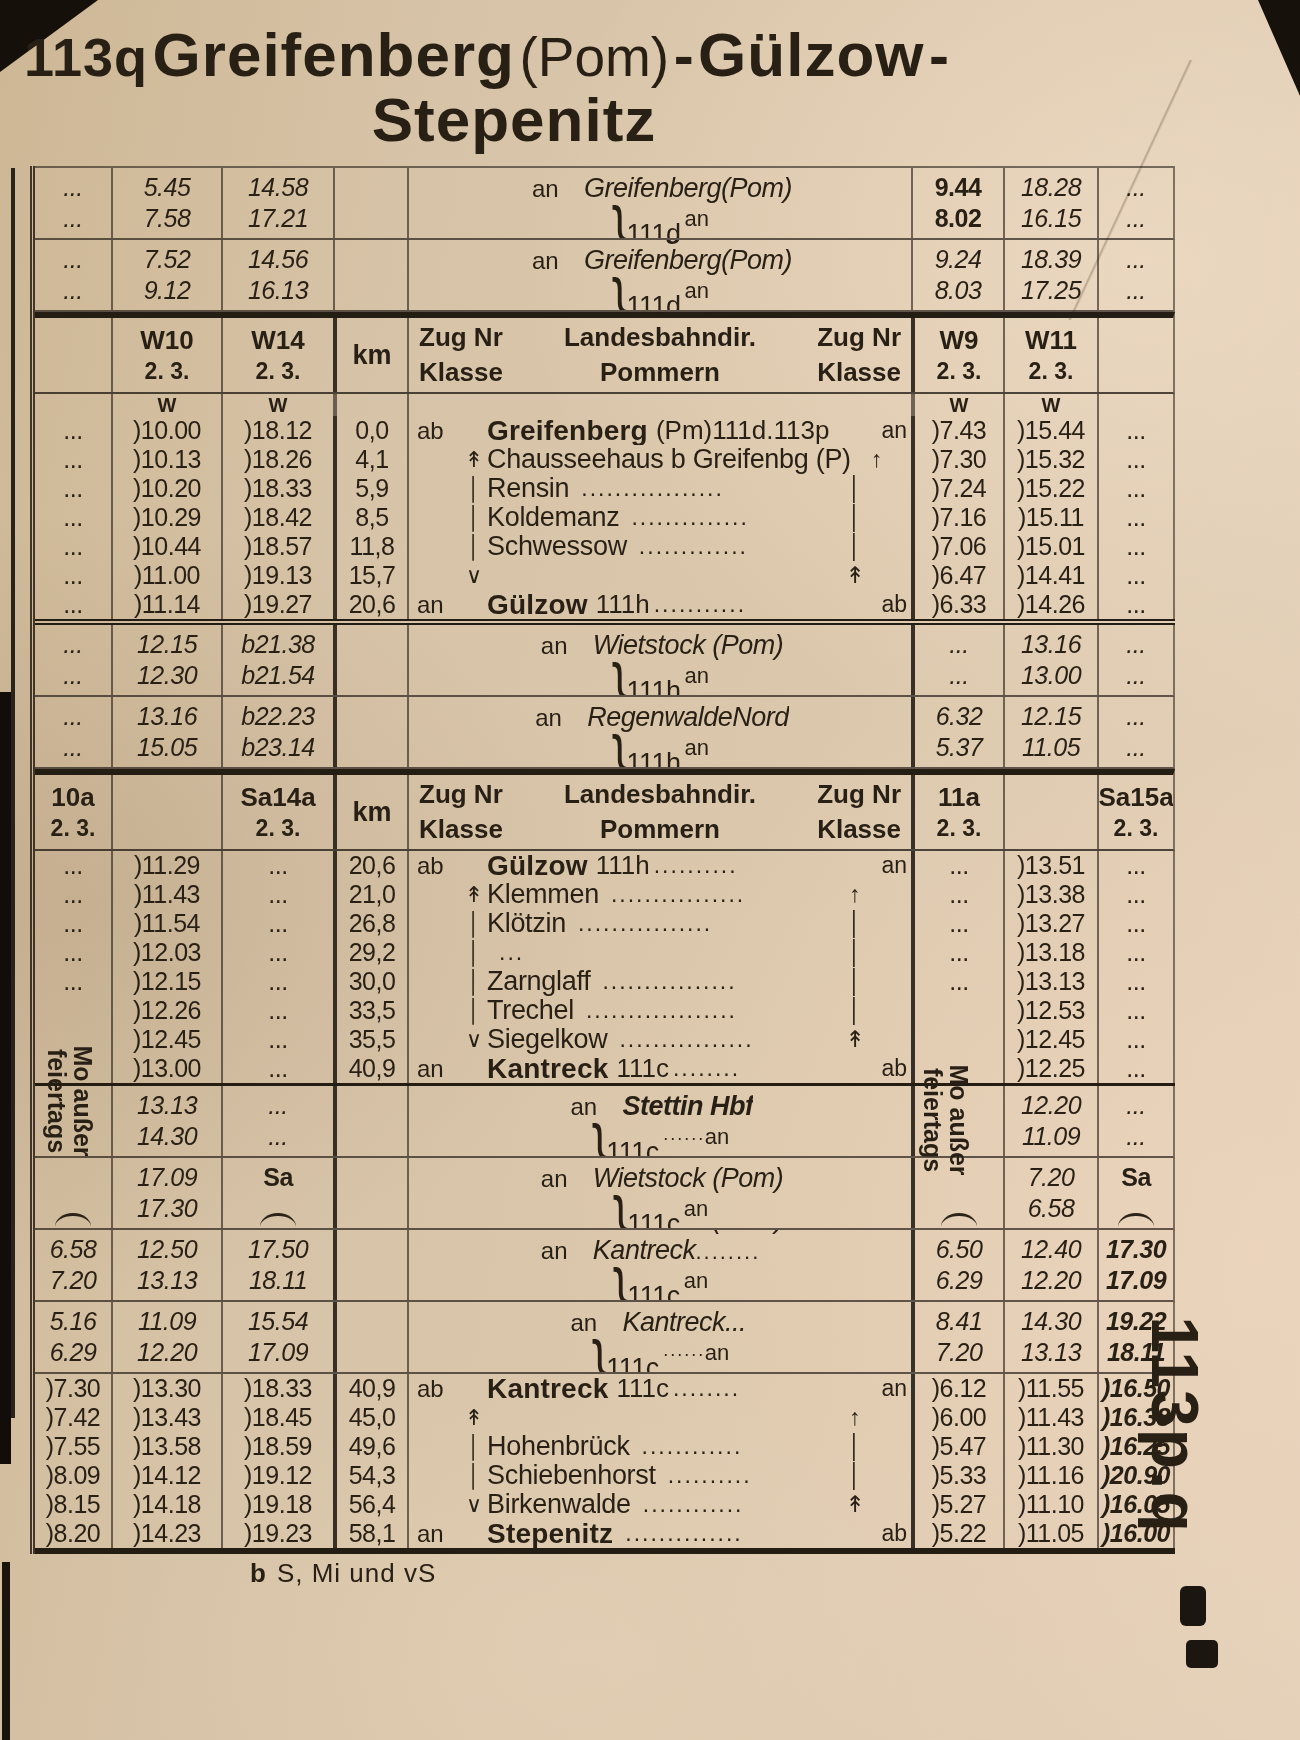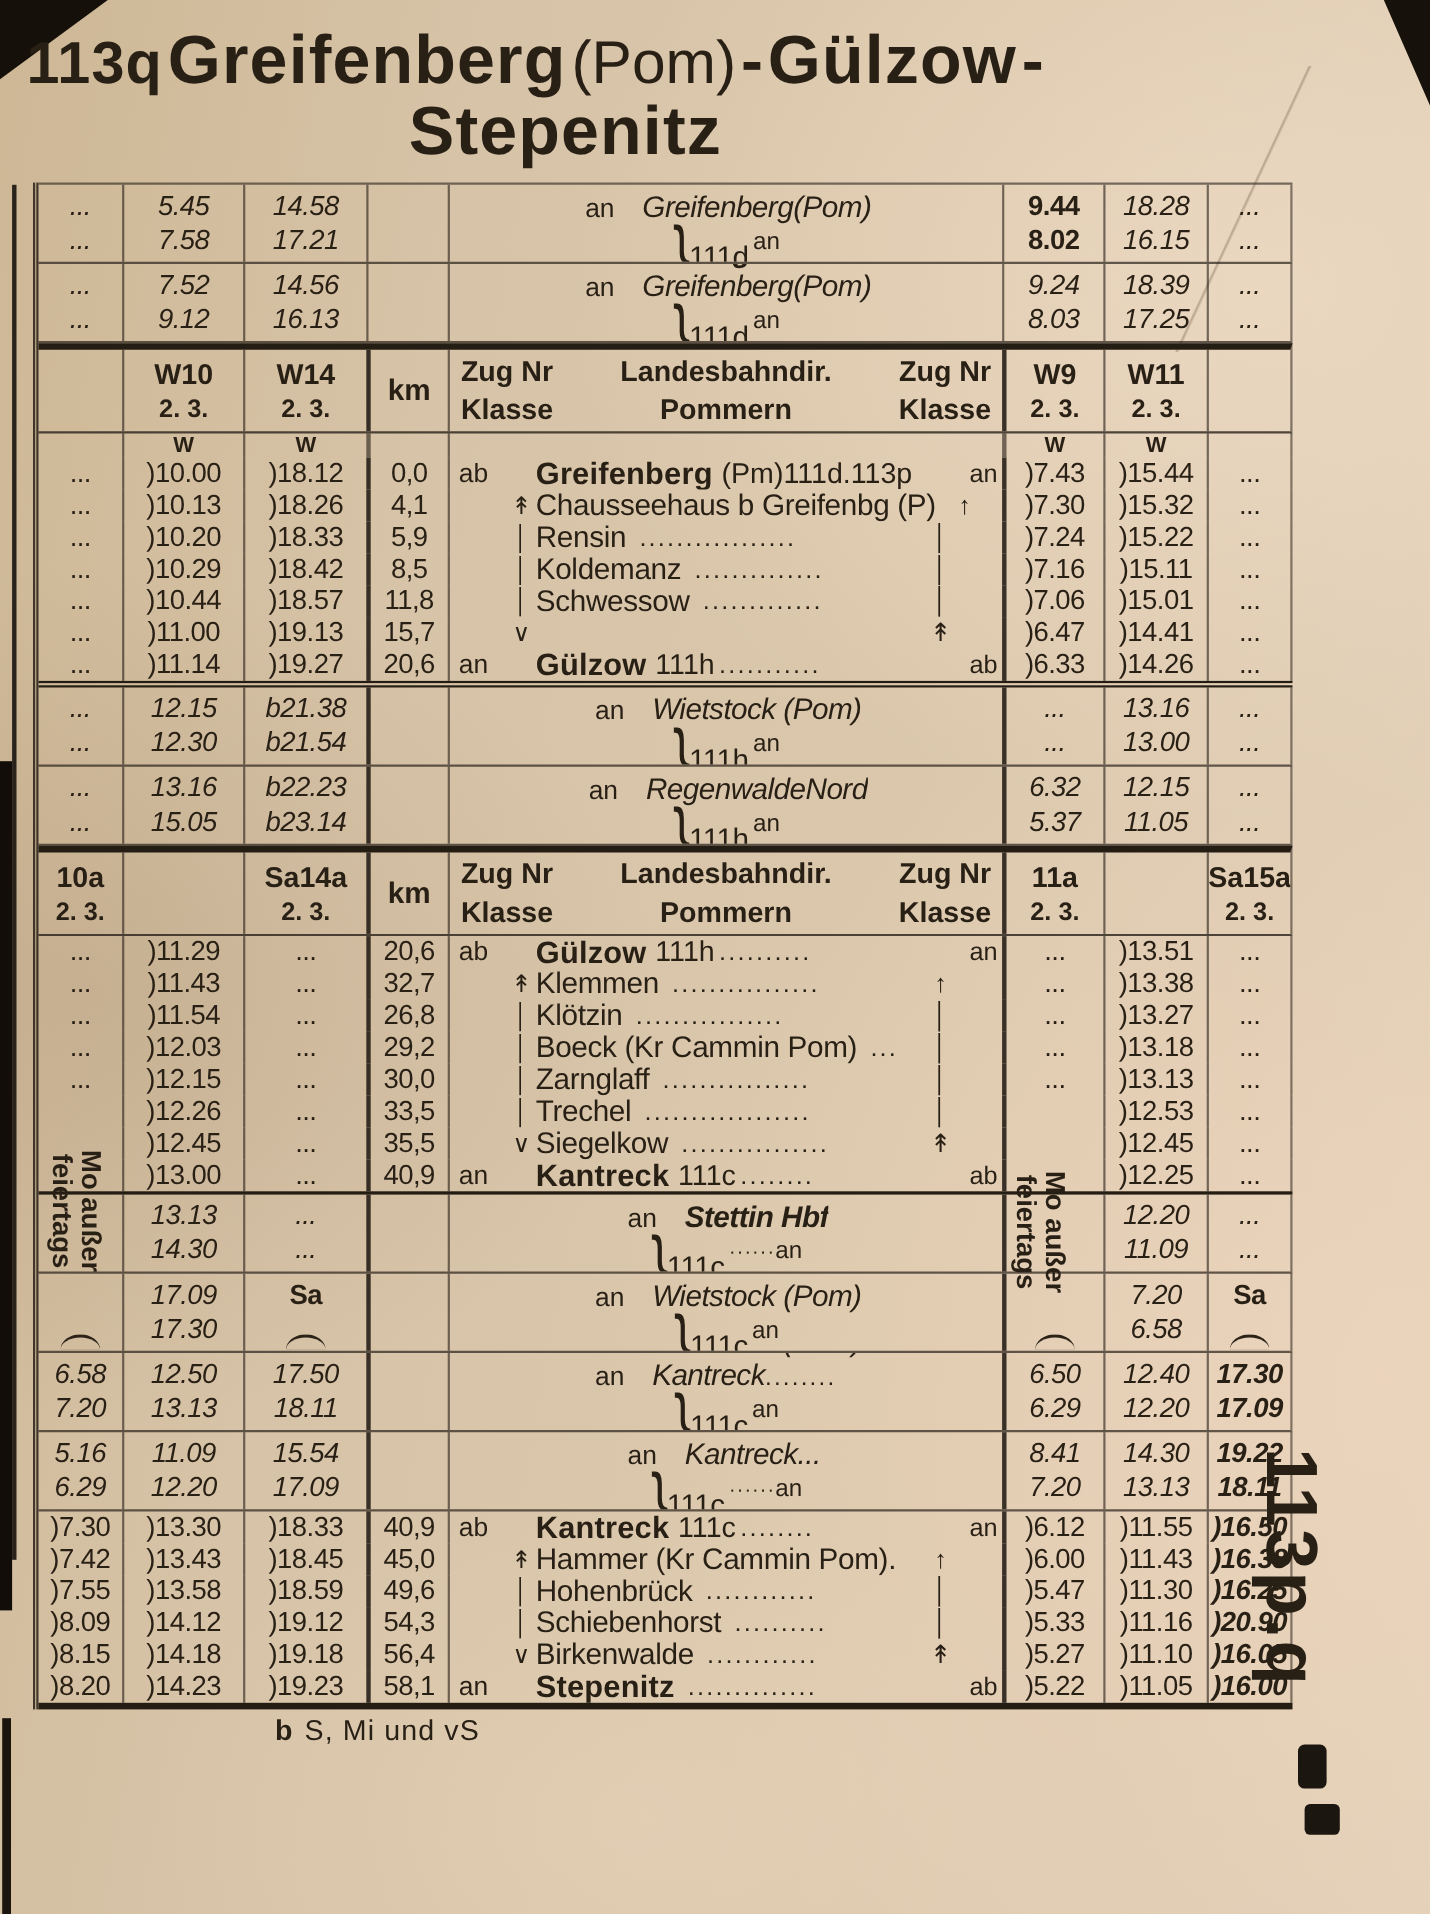--- a/index.html
+++ b/index.html
@@ -767,21 +767,21 @@
     <div class="c c1">
             <span class="t">...</span>
           </div>
     <div class="c ca">
             <span class="t">)11.43</span>
           </div>
     <div class="c cb">
             <span class="t">...</span>
           </div>
     <div class="c km">
-            <span class="t km-t">32,7</span>
+            <span class="t km-t">21,0</span>
           </div>
     <div class="c scell">
       <span class="lbl"></span>
       <span class="pre">↟</span>
       <span class="snameB"></span>
       <span class="sname">Klemmen</span>
       <span class="stail"></span>
       <span class="sldr">................</span>
       <span class="picon">↑</span>
       <span class="rlbl"></span>
@@ -839,21 +839,20 @@
     <div class="c cb">
             <span class="t">...</span>
           </div>
     <div class="c km">
             <span class="t km-t">29,2</span>
           </div>
     <div class="c scell">
       <span class="lbl"></span>
       <span class="pre">│</span>
       <span class="snameB"></span>
-      <span class="sname">Boeck (Kr Cammin Pom)</span>
       <span class="stail"></span>
       <span class="sldr">...</span>
       <span class="picon">│</span>
       <span class="rlbl"></span>
     </div>
     <div class="c cc">
             <span class="t">...</span>
           </div>
     <div class="c cd">
             <span class="t">)13.18</span>
@@ -1289,21 +1288,20 @@
     <div class="c cb">
             <span class="t">)18.45</span>
           </div>
     <div class="c km">
             <span class="t km-t">45,0</span>
           </div>
     <div class="c scell">
       <span class="lbl"></span>
       <span class="pre">↟</span>
       <span class="snameB"></span>
-      <span class="sname">Hammer (Kr Cammin Pom).</span>
       <span class="stail"></span>
       <span class="sldr"></span>
       <span class="picon">↑</span>
       <span class="rlbl"></span>
     </div>
     <div class="c cc">
             <span class="t">)6.00</span>
           </div>
     <div class="c cd">
             <span class="t">)11.43</span>

